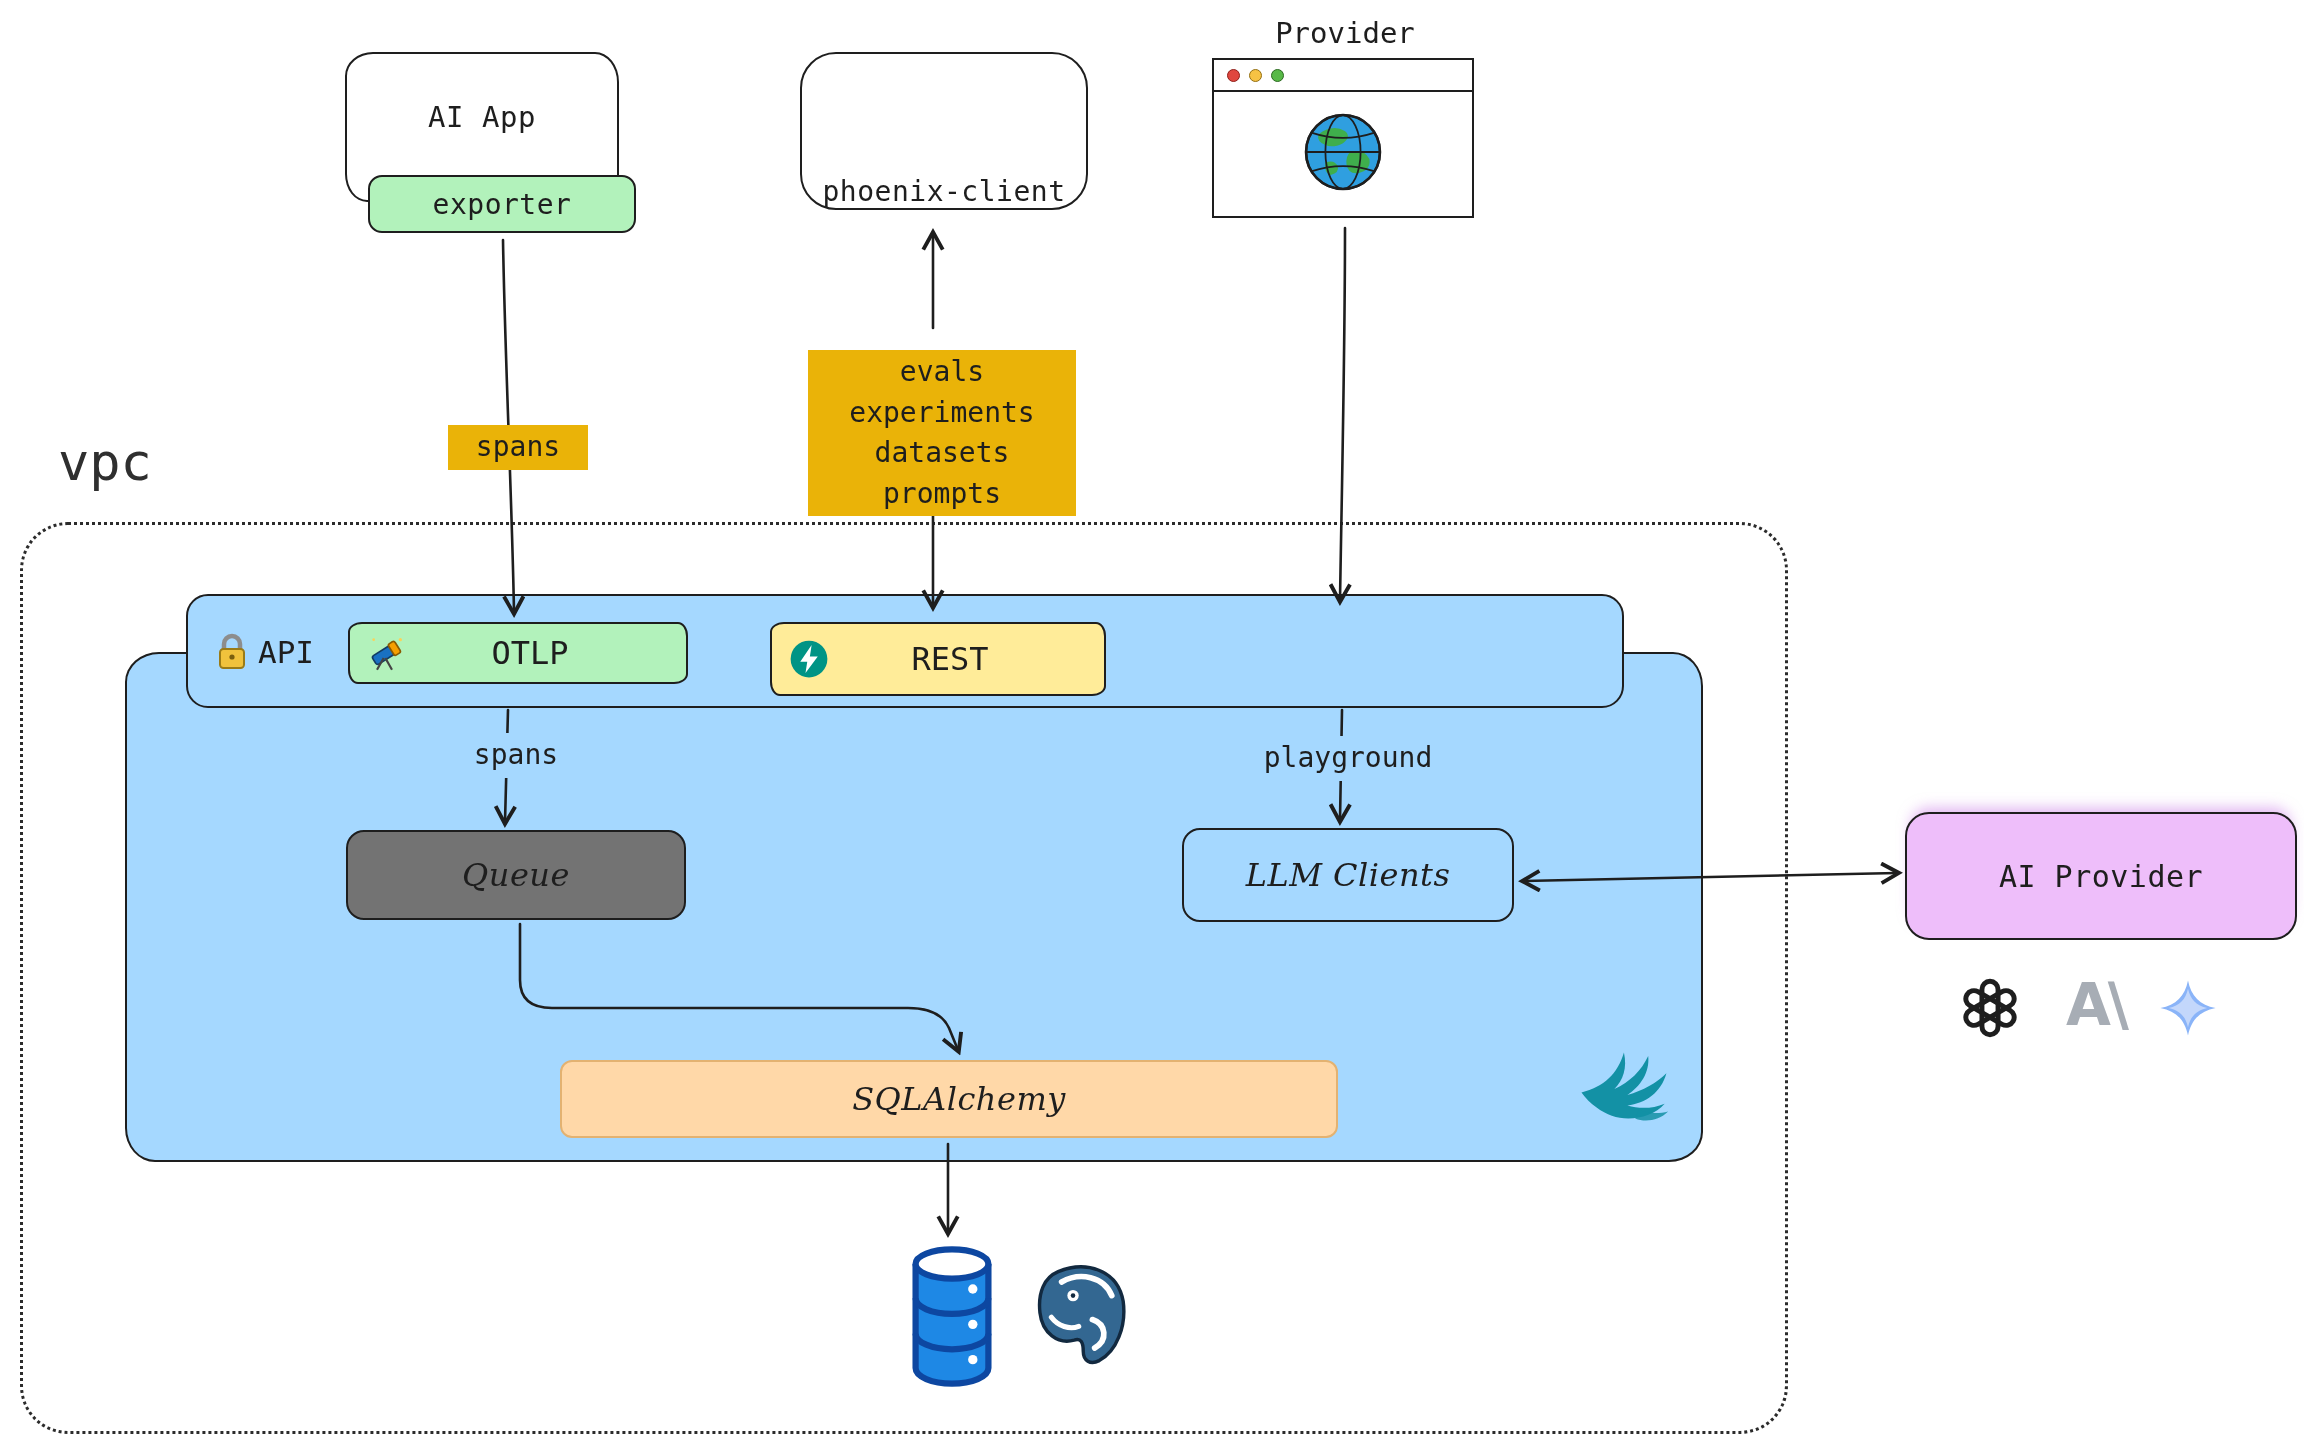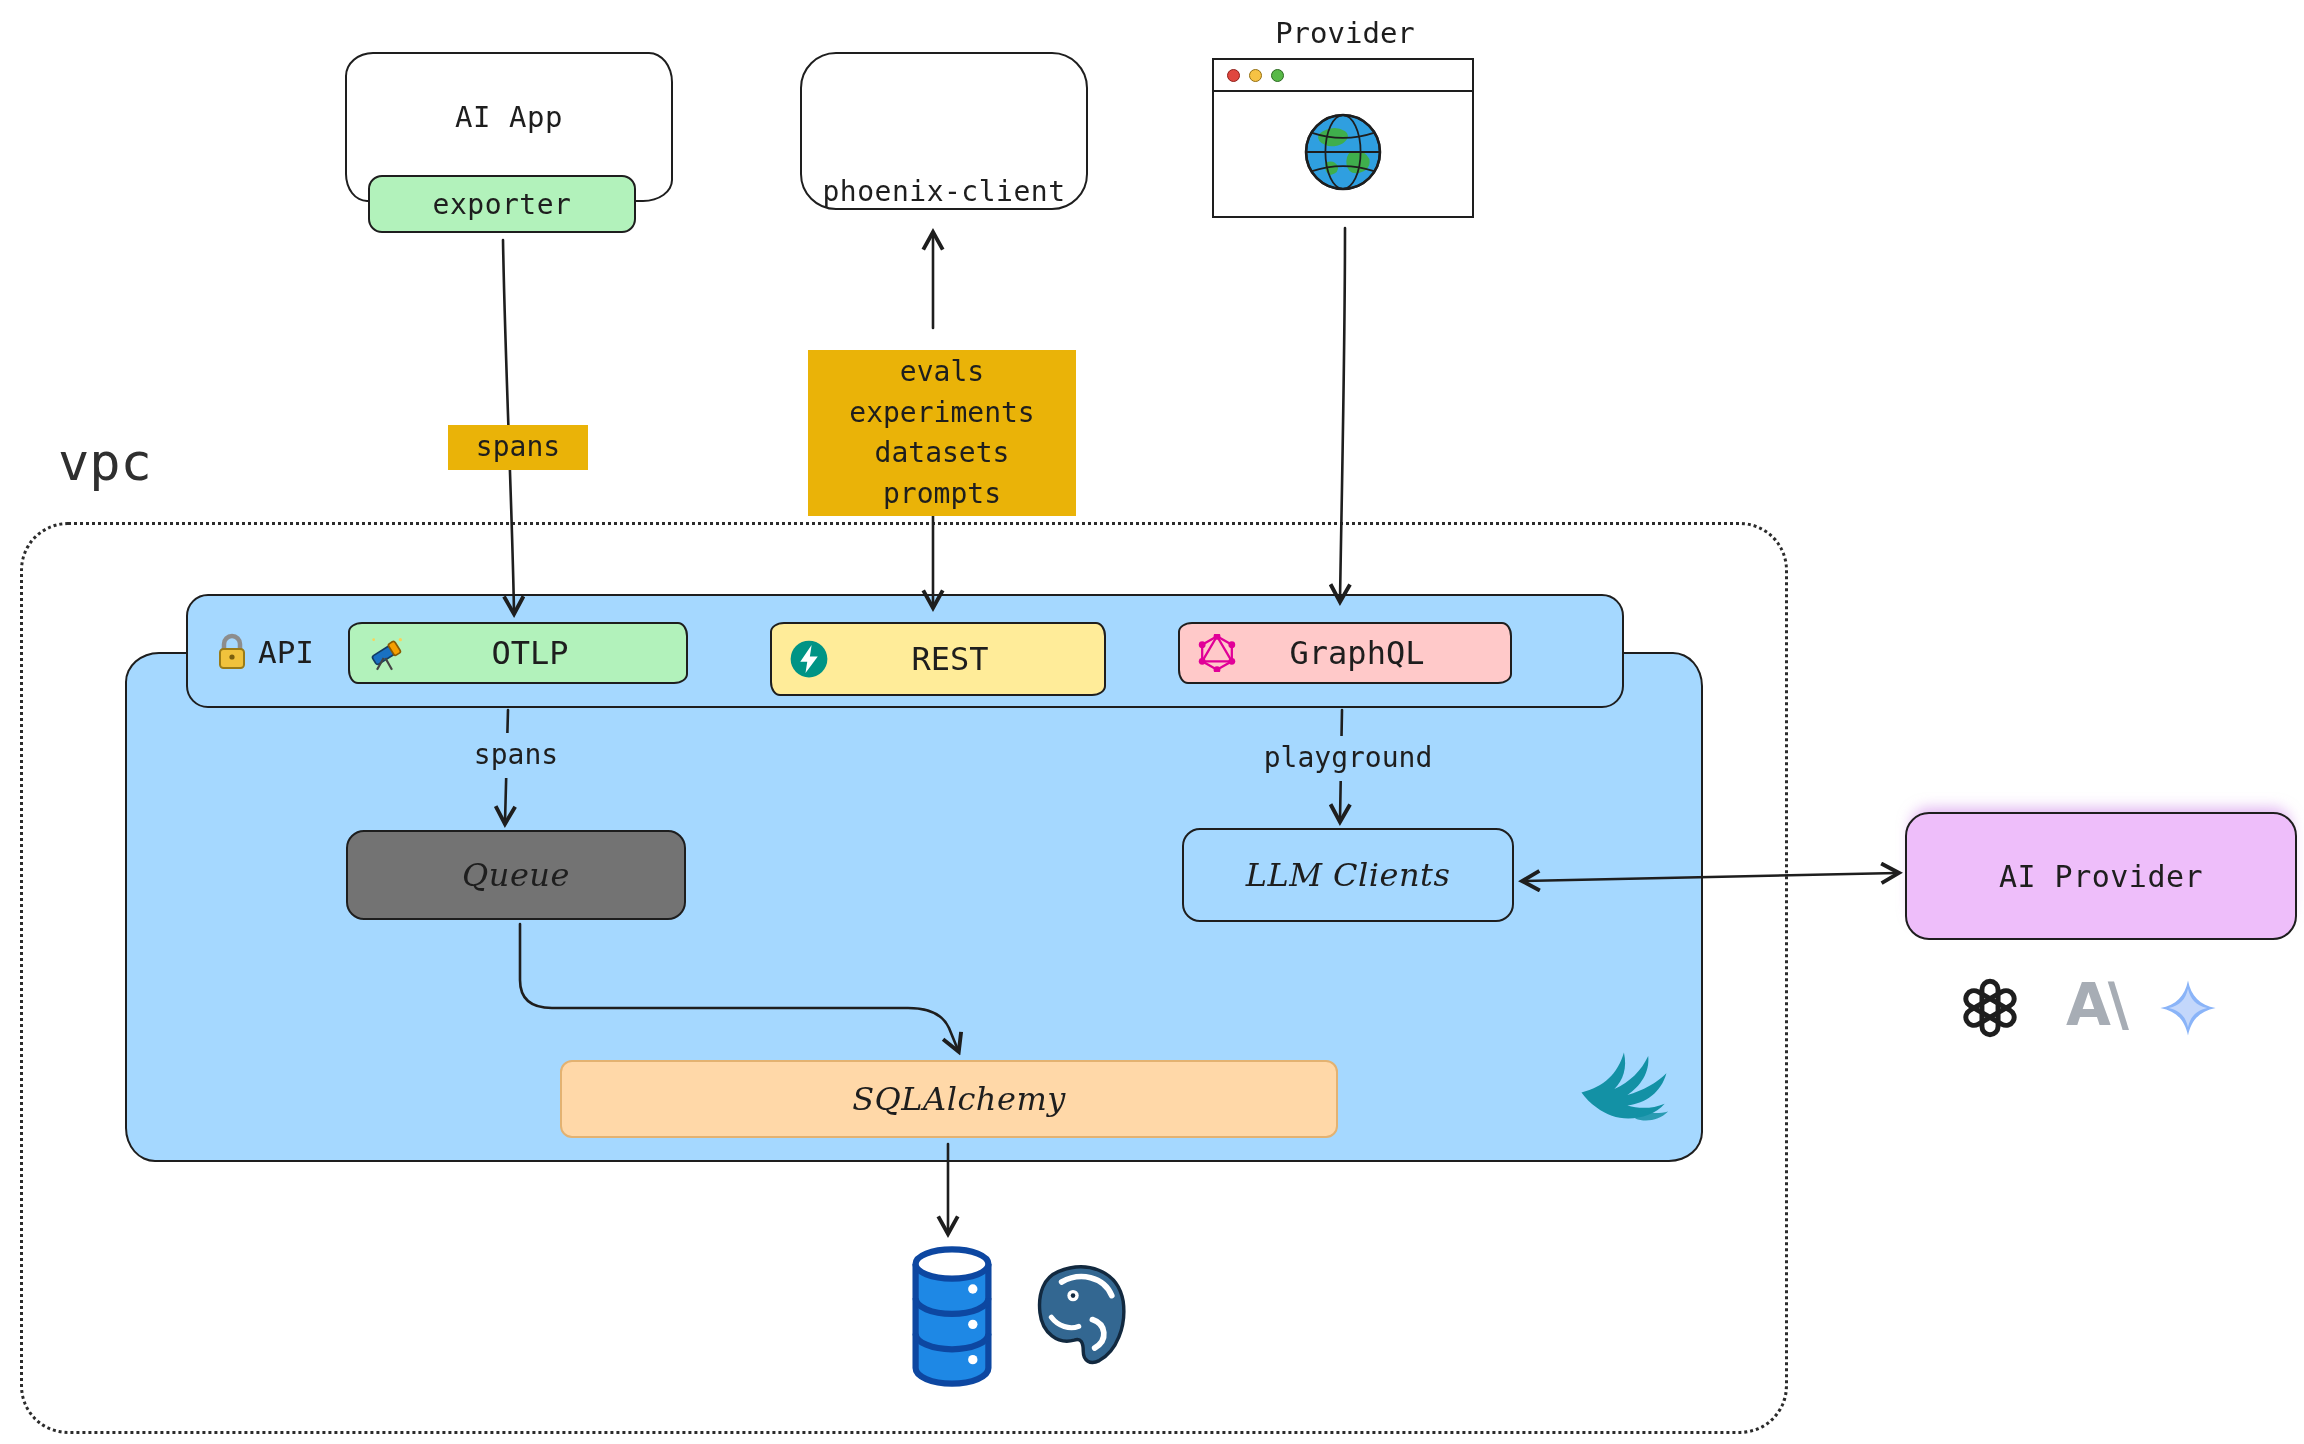--- a/index.html
+++ b/index.html
@@ -77,41 +77,22 @@
   <div class="pill" style="left:770px;top:622px;width:336px;height:74px;background:#ffec99;">
     <span class="pill-icon">
       <svg viewBox="0 0 48 48" width="42" height="42">
         <circle cx="24" cy="24" r="21" fill="#009485"></circle>
         <path d="M27,8 L14,27 L22,27 L20,40 L34,21 L25,21 Z" fill="#ffffff"></path>
       </svg>
     </span>
     <span class="pill-label">REST</span>
   </div>
 
-  <div class="pill" style="left:1178px;top:622px;width:334px;height:62px;background:#ffc9c9;">
-    <span class="pill-icon">
-      <svg viewBox="0 0 100 100" width="38" height="38">
-        <g stroke="#e10098" stroke-width="6" fill="none">
-          <polygon points="50,6 89,28 89,72 50,94 11,72 11,28"></polygon>
-          <path d="M11,72 L50,6 L89,72 Z"></path>
-        </g>
-        <g fill="#e10098">
-          <circle cx="50" cy="6" r="9"></circle>
-            <circle cx="89" cy="28" r="9"></circle>
-            <circle cx="89" cy="72" r="9"></circle>
-          <circle cx="50" cy="94" r="9"></circle>
-            <circle cx="11" cy="72" r="9"></circle>
-            <circle cx="11" cy="28" r="9"></circle>
-        </g>
-      </svg>
-    </span>
-    <span class="pill-label">GraphQL</span>
-  </div>
-
-  <div class="node" style="left:345px;top:52px;width:328px;height:150px;align-items:flex-start;padding-top:46px;justify-content:center;">
+
+  <div class="node" style="left:345px;top:52px;width:274px;height:150px;align-items:flex-start;padding-top:46px;justify-content:center;">
     <span>AI App</span>
   </div>
   <div class="node" style="left:368px;top:175px;width:268px;height:58px;background:#b2f2bb;border-radius:14px;z-index:12;font-size:28px;">
     <span>exporter</span>
   </div>
 
   <div class="node" style="left:800px;top:52px;width:288px;height:158px;border-radius:36px;font-size:28px;align-items:flex-end;">
     <span>phoenix-client</span>
   </div>
 

